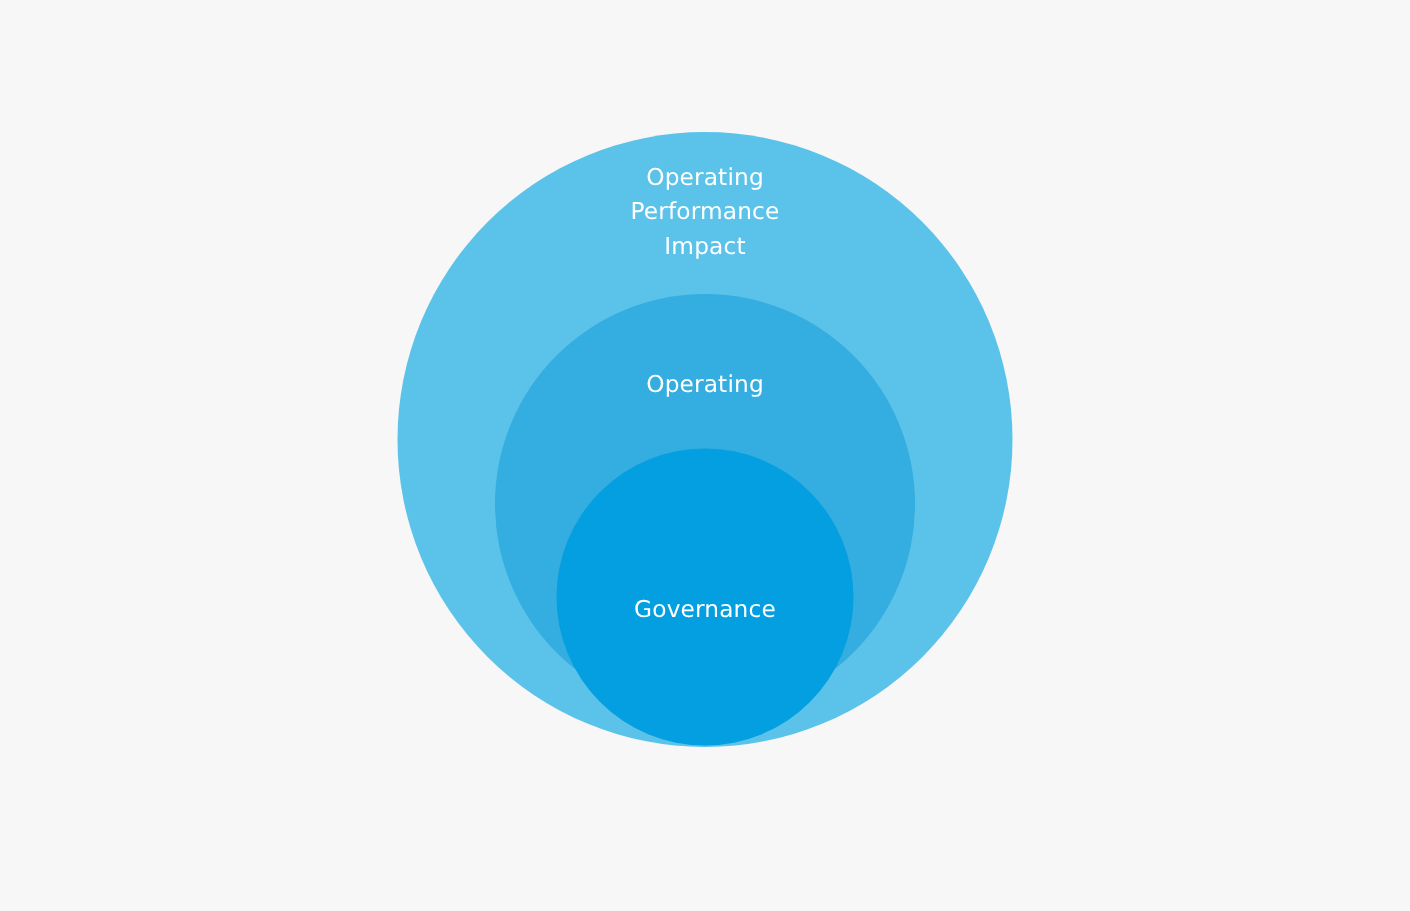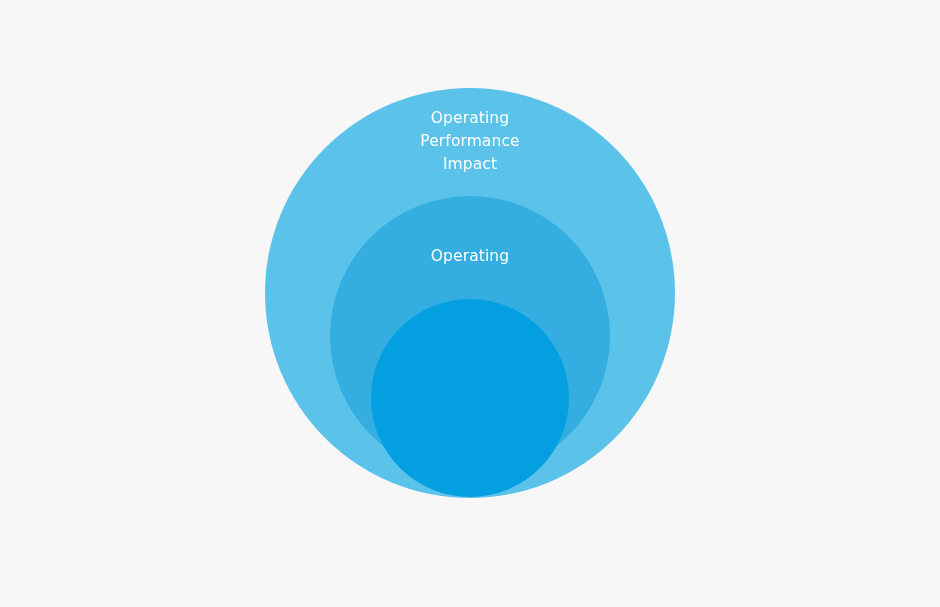--- a/index.html
+++ b/index.html
@@ -91,14 +91,15 @@
   <div class="circle" id="circle-middle" style="left: 330px; top: 196px; width: 280px; height: 280px; background: rgb(52, 173, 224);"></div>
 
   <div class="circle" id="circle-inner" style="left: 371px; top: 299px; width: 198px; height: 198px; background: rgb(4, 159, 224);"></div>
 
   <div class="circle-label" id="label-outer" style="left: 265px; width: 410px; color: rgb(255, 255, 255);">Operating
 Performance
 Impact</div>
 
   <div class="circle-label" id="label-middle" style="left: 330px; width: 280px; color: rgb(255, 255, 255);">Operating</div>
 
+  <div class="circle-label" id="label-inner" style="left: 371px; width: 198px; color: rgb(255, 255, 255);">Governance</div>
 
 </div>
 
 </body></html>

